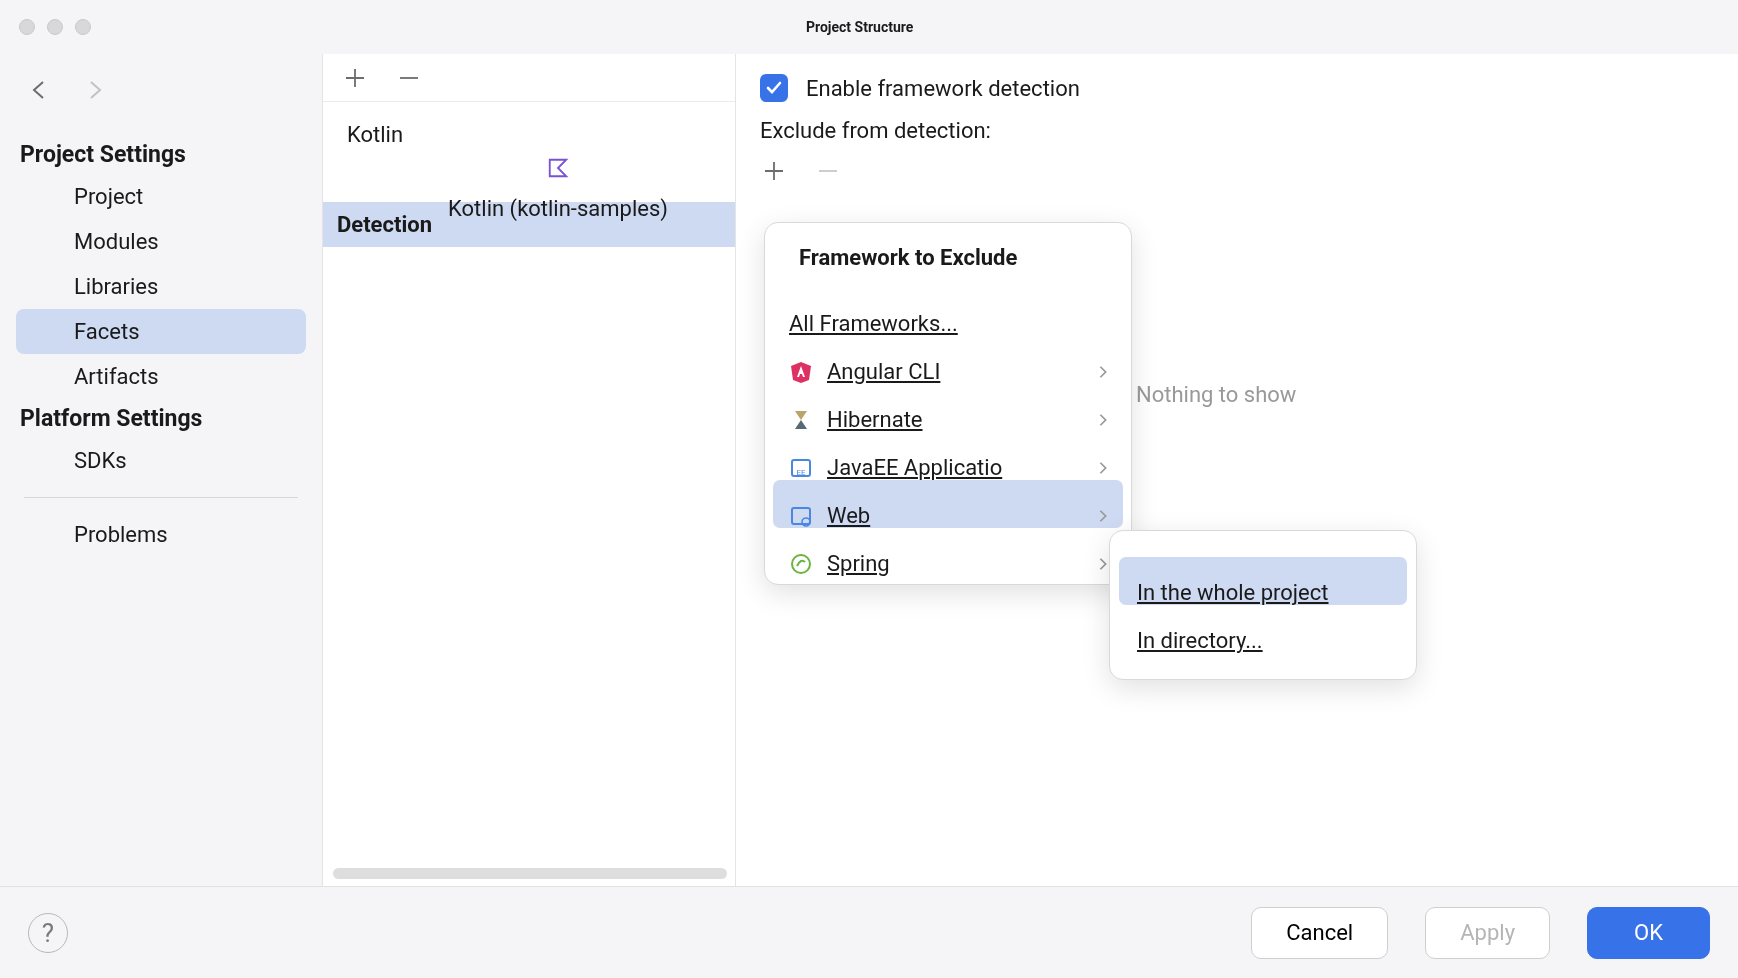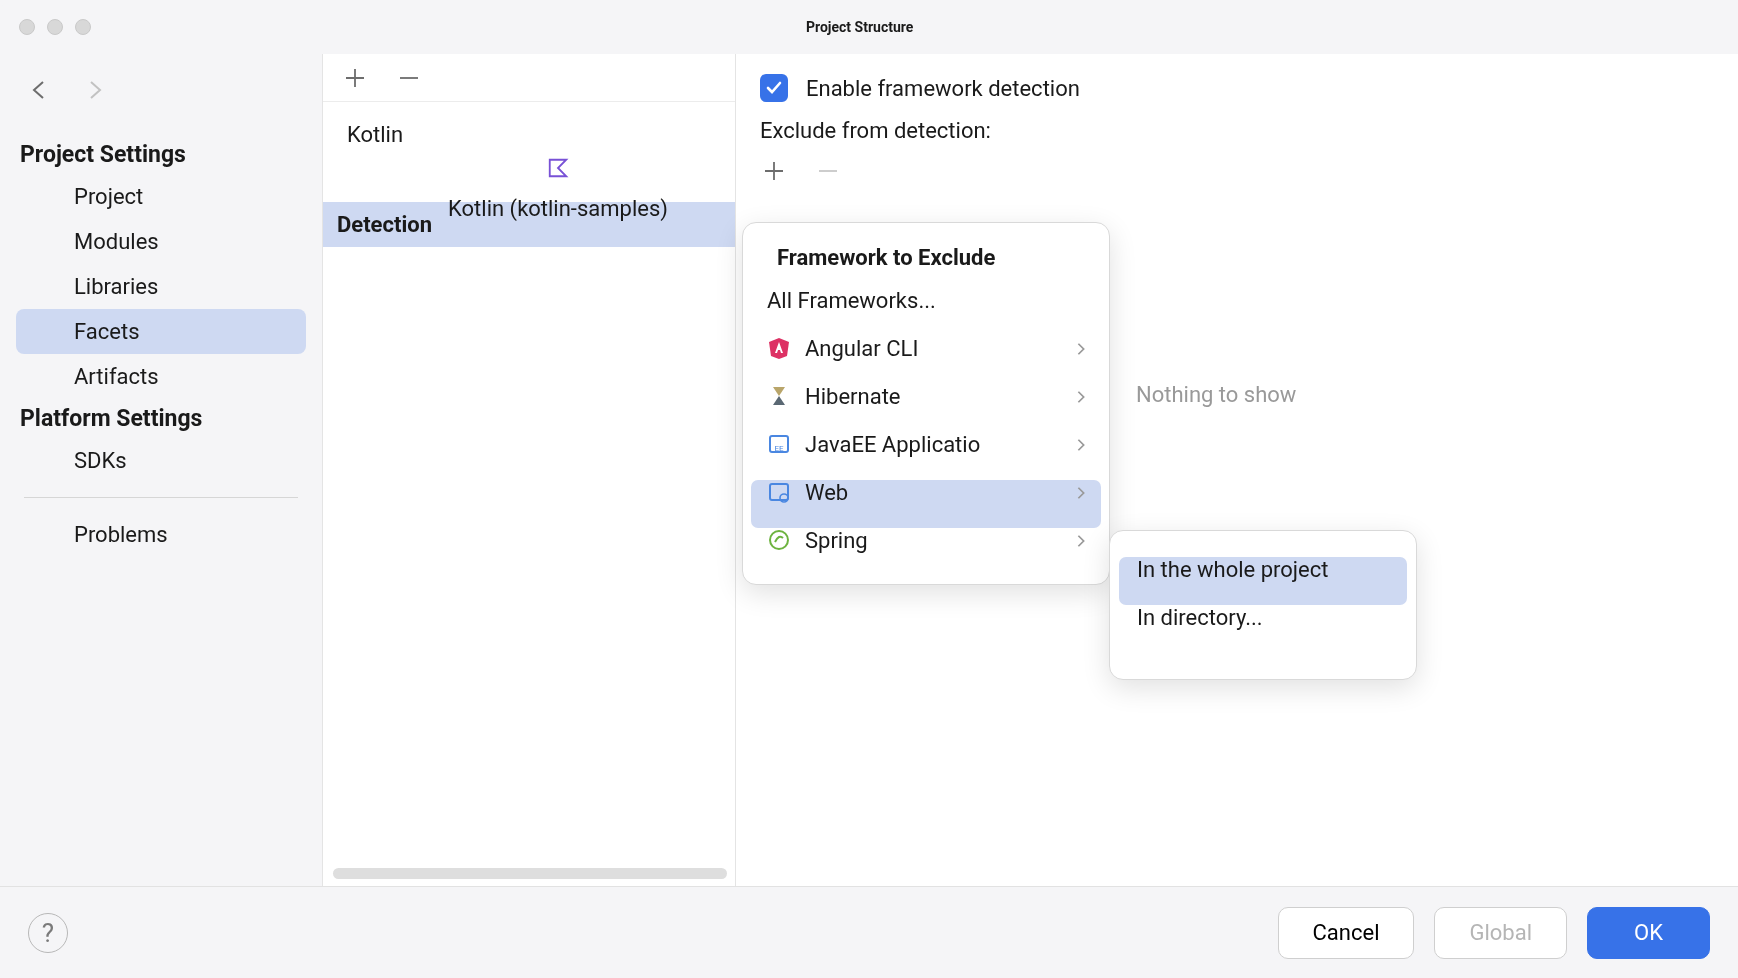--- a/index.html
+++ b/index.html
@@ -169,39 +169,40 @@
 }
 .popup {
   position: absolute;
   background: #ffffff;
   border: 1px solid #d9d9d9;
   border-radius: 14px;
   box-shadow: 0 8px 28px rgba(0,0,0,0.12);
   padding: 12px 8px 8px 8px;
 }
 .popup1 {
-  left: 742px; top: 222px;
+  left: 764px; top: 222px;
   width: 368px;
 }
 .popup-title {
   font-weight: 700;
   font-size: 22px;
   padding: 10px 26px 18px 26px;
   color: #1a1a1a;
 }
 .popup-item {
   display: flex;
-  align-items: flex-start;
+  align-items: flex-end;
   height: 48px;
   padding: 0 16px 0 16px;
   font-size: 22px;
   color: #1a1a1a;
   border-radius: 7px;
   cursor: pointer;
   position: relative;
+  text-decoration: underline;
 }
 .popup-item .fw-icon {
   width: 24px; height: 24px;
   margin-right: 14px;
   display: flex; align-items: center; justify-content: center;
 }
 .popup-item.selected { background: #ced9f2; }
 .popup-item .chevron {
   position: absolute;
   right: 14px;
@@ -234,20 +235,21 @@
 .spacer { flex: 1; }
 .btn {
   height: 52px;
   padding: 0 34px;
   border-radius: 10px;
   font-size: 22px;
   display: flex; align-items: center; justify-content: center;
   cursor: pointer;
   border: 1.5px solid #cfcfcf;
   background: #ffffff;
+  margin-left: 17px;
 }
 .btn.disabled { color: #b5b5b5; }
 .btn.primary {
   background: #3772e8;
   color: #ffffff;
   border-color: #3772e8;
   padding: 0 46px;
 }
 </style>
 </head>
@@ -350,21 +352,21 @@
       </div>
       <div class="nothing">Nothing to show</div>
     </div>
 
   </div>
 
   <div class="footer">
     <div class="help-btn">?</div>
     <div class="spacer"></div>
     <div class="btn">Cancel</div>
-    <div class="btn disabled">Global</div>
+    <div class="btn disabled">Apply</div>
     <div class="btn primary">OK</div>
   </div>
 
 </div>
 
 <div class="popup popup1">
   <div class="popup-title">Framework to Exclude</div>
   <div class="popup-item">
     <span>All Frameworks...</span>
   </div>

